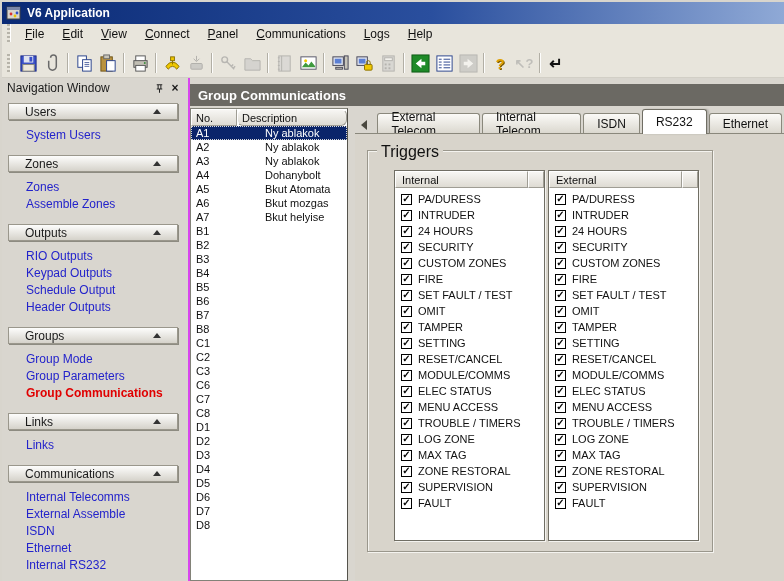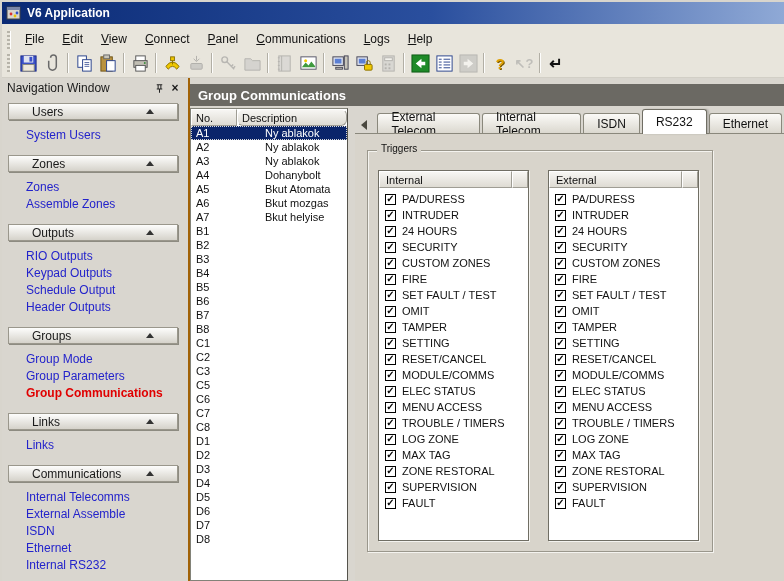--- a/index.html
+++ b/index.html
@@ -11,49 +11,49 @@
   }
   .window { width:784px; height:581px; display:flex; flex-direction:column;
     border-top:2px solid #d8d5cd; border-left:2px solid #d8d5cd; }
 
   
   .titlebar { height:22px; flex:0 0 22px; display:flex; align-items:center; gap:5px;
     padding-left:4px; background:linear-gradient(to right,#0a2a75 0%,#2a4f9e 55%,#8fa9d6 100%);
     color:#fff; font-weight:bold; font-size:12px; }
 
   
-  .menubar { height:25px; flex:0 0 25px; display:flex; align-items:flex-end;
+  .menubar { height:25px; flex:0 0 25px; display:flex; align-items:flex-start;
     background:#e8e5dc; padding-left:4px; }
   .grip { width:4px; height:18px; margin:0 5px 0 1px;
     background:repeating-linear-gradient(to bottom,#b7b4aa 0 2px,transparent 2px 4px);
     border-right:1px solid #fff; }
   .menu-item { padding:3px 9px; cursor:default; }
   .menu-item u { text-decoration:underline; }
 
   
   .toolbar { height:29px; flex:0 0 29px; display:flex; align-items:center;
     background:#e8e5dc; border-bottom:1px solid #d2cfc6; padding-left:4px; }
   .tbtn { width:24px; height:24px; display:flex; align-items:center; justify-content:center; }
   .tbtn.disabled { opacity:.5; filter:grayscale(100%); }
   .tsep { width:2px; height:20px; margin:0 3px;
     border-left:1px solid #b2afa5; border-right:1px solid #fdfdfc; }
 
   
   .content { flex:1; display:flex; min-height:0; background:#d9d6cf; }
 
   
   .nav { width:188px; flex:0 0 188px; display:flex; flex-direction:column;
-    border-right:2px solid #a16207; background:#d9d6cf; }
+    border-right:2px solid #d946ef; background:#d9d6cf; }
   .nav-title { height:20px; flex:0 0 20px; display:flex; align-items:center;
     padding:0 5px; font-size:12px; color:#1a1a1a; }
   .nav-title .spacer { flex:1; }
   .nav-title .winbtn { width:16px; height:15px; display:flex; align-items:center;
     justify-content:center; font-weight:bold; font-size:12px; }
   .nav-body { flex:1; padding:3px 6px 0 6px; overflow:hidden; }
-  .section-header { height:17px; display:flex; align-items:center; padding:0 23px;
+  .section-header { height:17px; display:flex; align-items:center; padding:0 16px;
     margin:12px 4px 6px 0; font-size:12px; color:#1a1a1a;
     background:linear-gradient(#fdfdfc,#d5d2ca);
     border:1px solid #9a978c; box-shadow:1px 1px 0 #8d8b81; }
   .section-header:first-child { margin-top:2px; }
   .section-header .arrow { margin-left:auto; width:0; height:0;
     border-left:4px solid transparent; border-right:4px solid transparent;
     border-bottom:5px solid #333; }
   .nav-link { display:block; padding:2px 0 2px 18px; height:17px; font-size:12px;
     color:#2323cb; cursor:default; white-space:nowrap; }
   .nav-link.active { color:#e00000; font-weight:bold; }
@@ -95,25 +95,25 @@
     position:relative; z-index:1; }
   .tab.active { background:#fff; height:25px; z-index:3; border-color:#706e64;
     box-shadow:2px 0 2px rgba(0,0,0,.18); }
   .tab-page { flex:1; background:#d8d4cb; border-top:1px solid #8a887c;
     margin-top:-1px; position:relative; z-index:2; }
 
   
   .groupbox { position:relative; margin:16px 0 0 12px; width:346px; height:402px;
     border:1px solid #9a978c; box-shadow:inset 1px 1px 0 #f4f3ef, 1px 1px 0 #f4f3ef; }
   .groupbox-label { position:absolute; top:-8px; left:9px; background:#d8d4cb;
-    padding:0 4px; font-size:10px; }
+    padding:0 4px; font-size:16px; }
   .cblist { position:absolute; top:19px; width:151px; height:371px; background:#fff;
     border:1px solid #706e64; box-shadow:1px 1px 0 #f4f3ef;
     display:flex; flex-direction:column; overflow:hidden; }
-  .cblist.internal { left:10px;justify-content:flex-end; }
+  .cblist.internal { left:26px;justify-content:flex-end; }
   .cblist.external { left:180px; }
   .lheader { display:flex; height:17px; flex:0 0 17px; font-size:11px; }
   .lh { background:linear-gradient(#f7f6f3,#dedbd3); padding:2px 0 0 6px;
     border-top:1px solid #fff; border-left:1px solid #fff;
     border-right:1px solid #9f9d94; border-bottom:1px solid #9f9d94; }
   .lh.main { flex:1; }
   .lh.stub { width:16px; flex:0 0 16px; }
   .litems { flex:1; padding-top:3px; }
   .check-item { display:flex; align-items:center; height:16px; padding-left:6px; gap:6px;
     font-size:11px; white-space:nowrap; }
@@ -423,24 +423,20 @@
               <div class="trow">
                 <div class="td no">C1</div>
                 <div class="td desc"></div>
               </div>
               <div class="trow">
                 <div class="td no">C2</div>
                 <div class="td desc"></div>
               </div>
               <div class="trow">
                 <div class="td no">C3</div>
-                <div class="td desc"></div>
-              </div>
-              <div class="trow">
-                <div class="td no">C5</div>
                 <div class="td desc"></div>
               </div>
               <div class="trow">
                 <div class="td no">C6</div>
                 <div class="td desc"></div>
               </div>
               <div class="trow">
                 <div class="td no">C7</div>
                 <div class="td desc"></div>
               </div>

